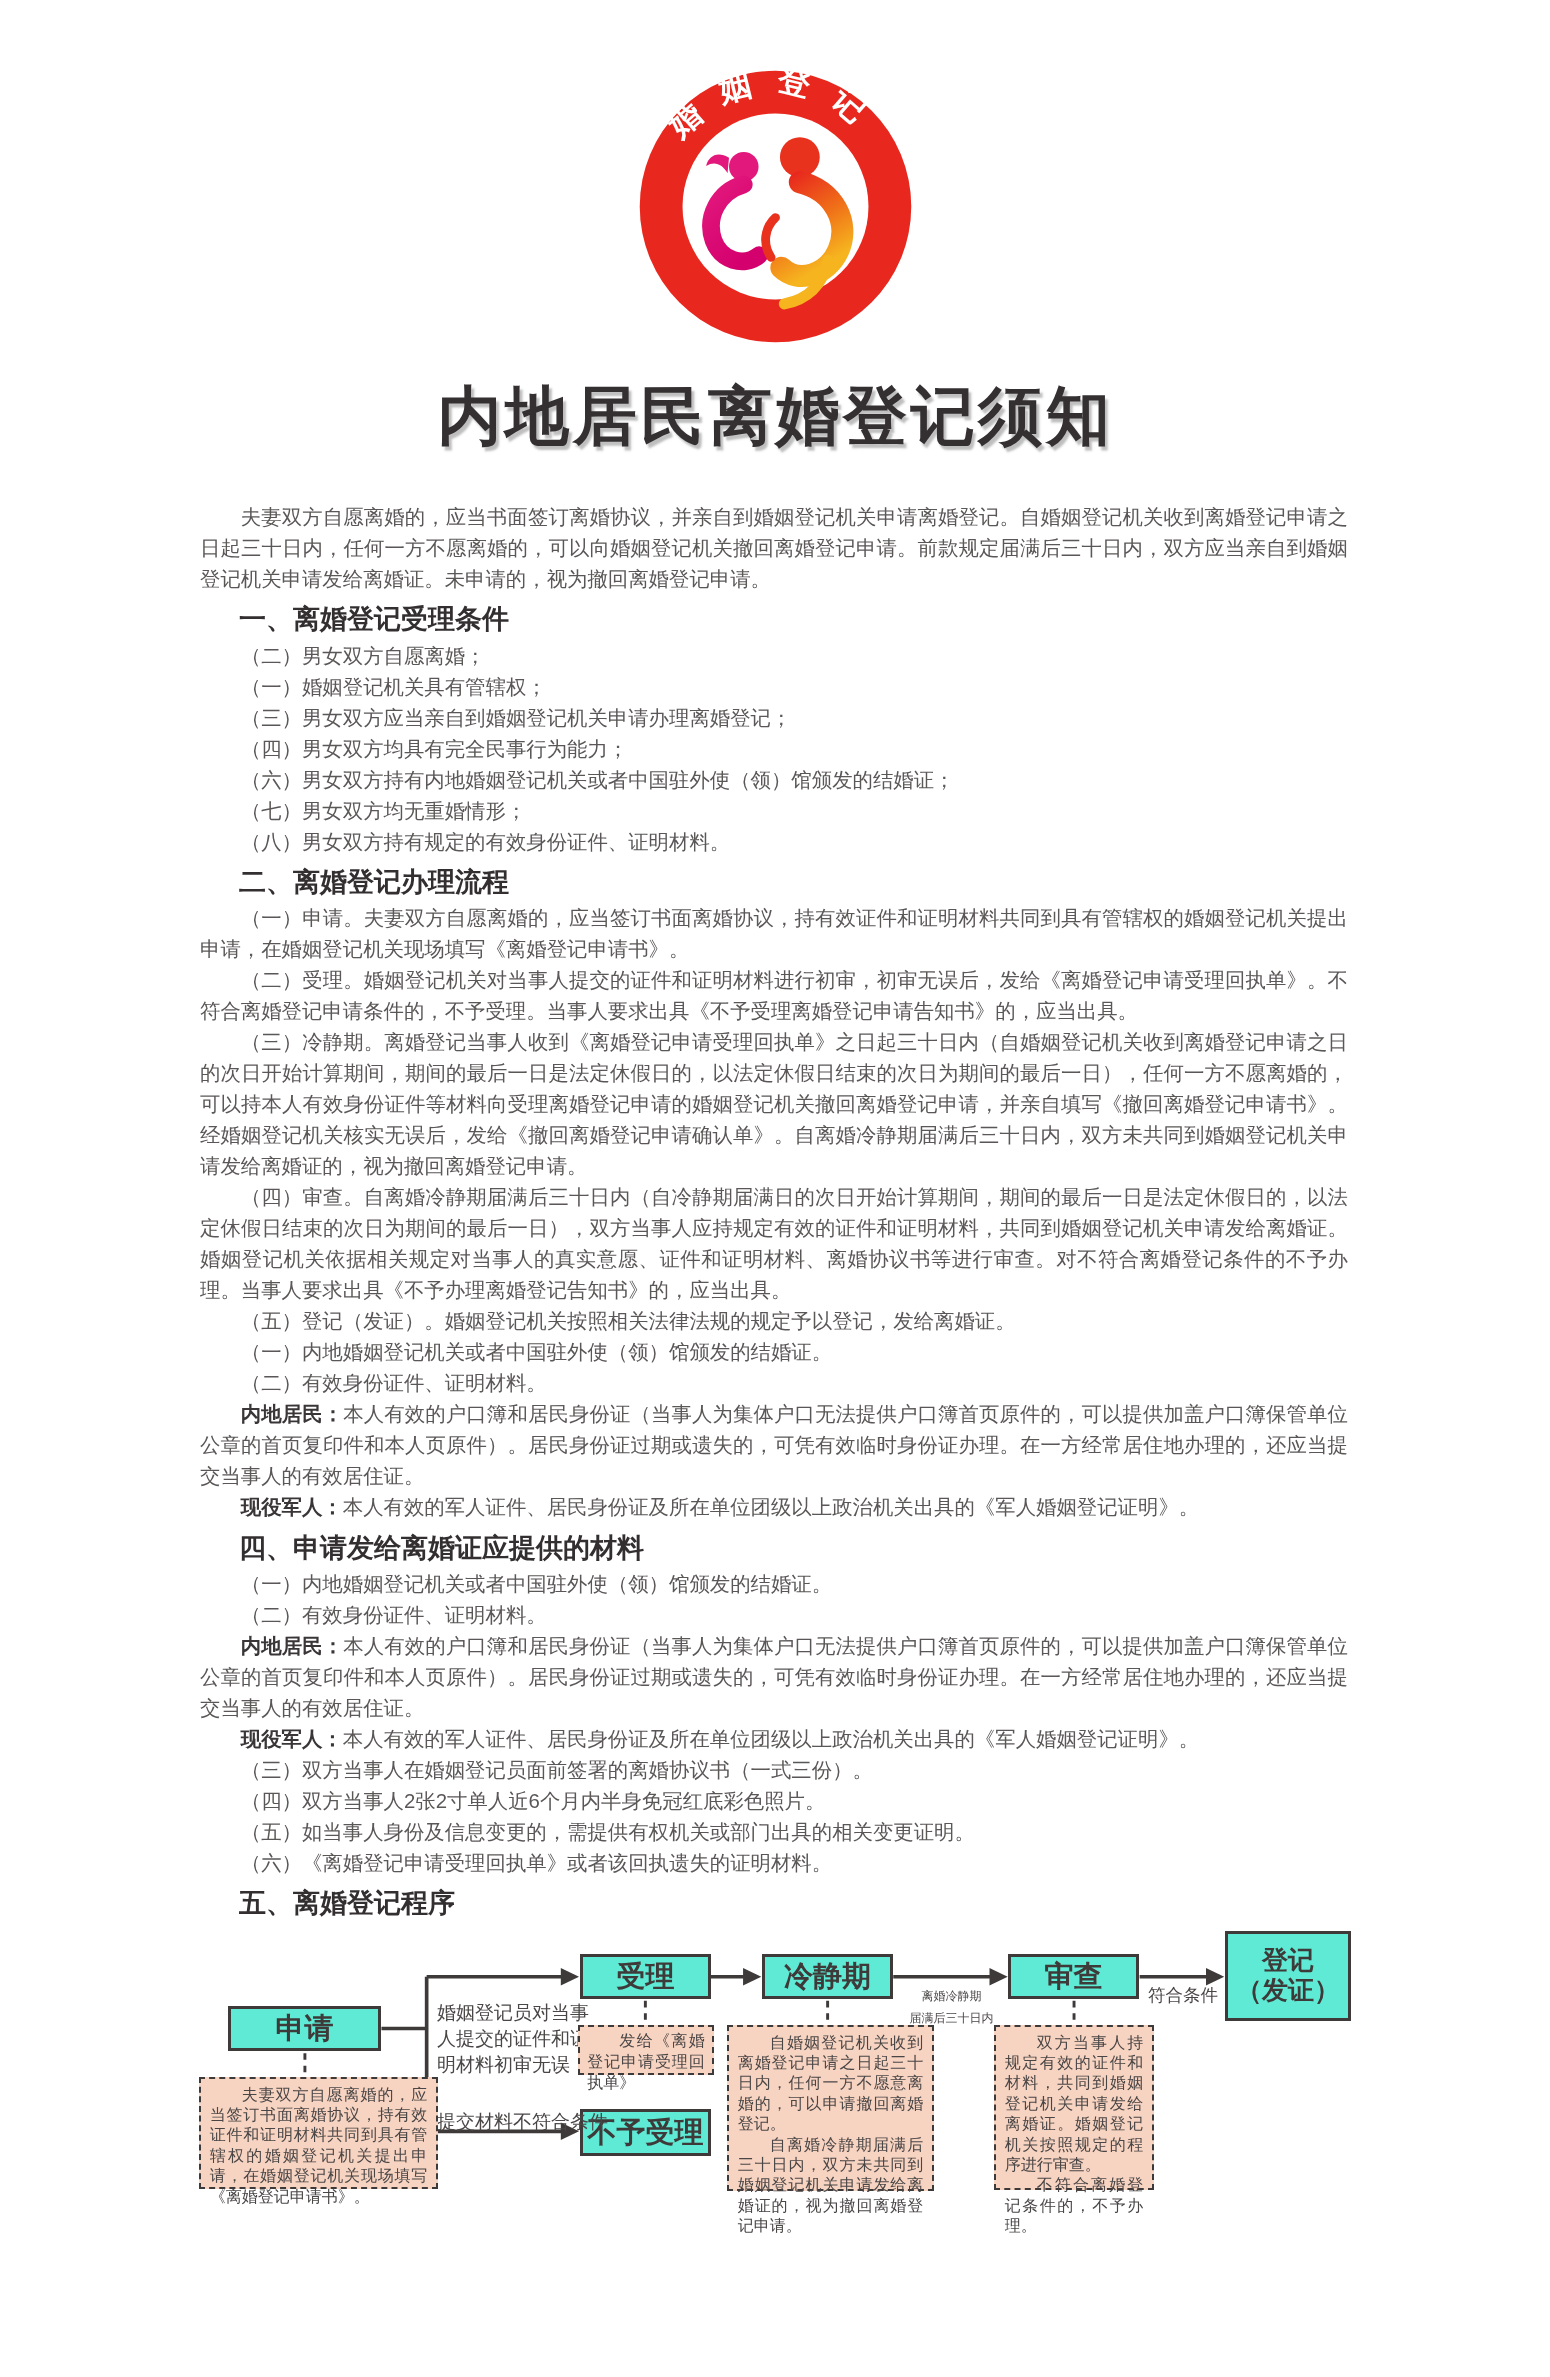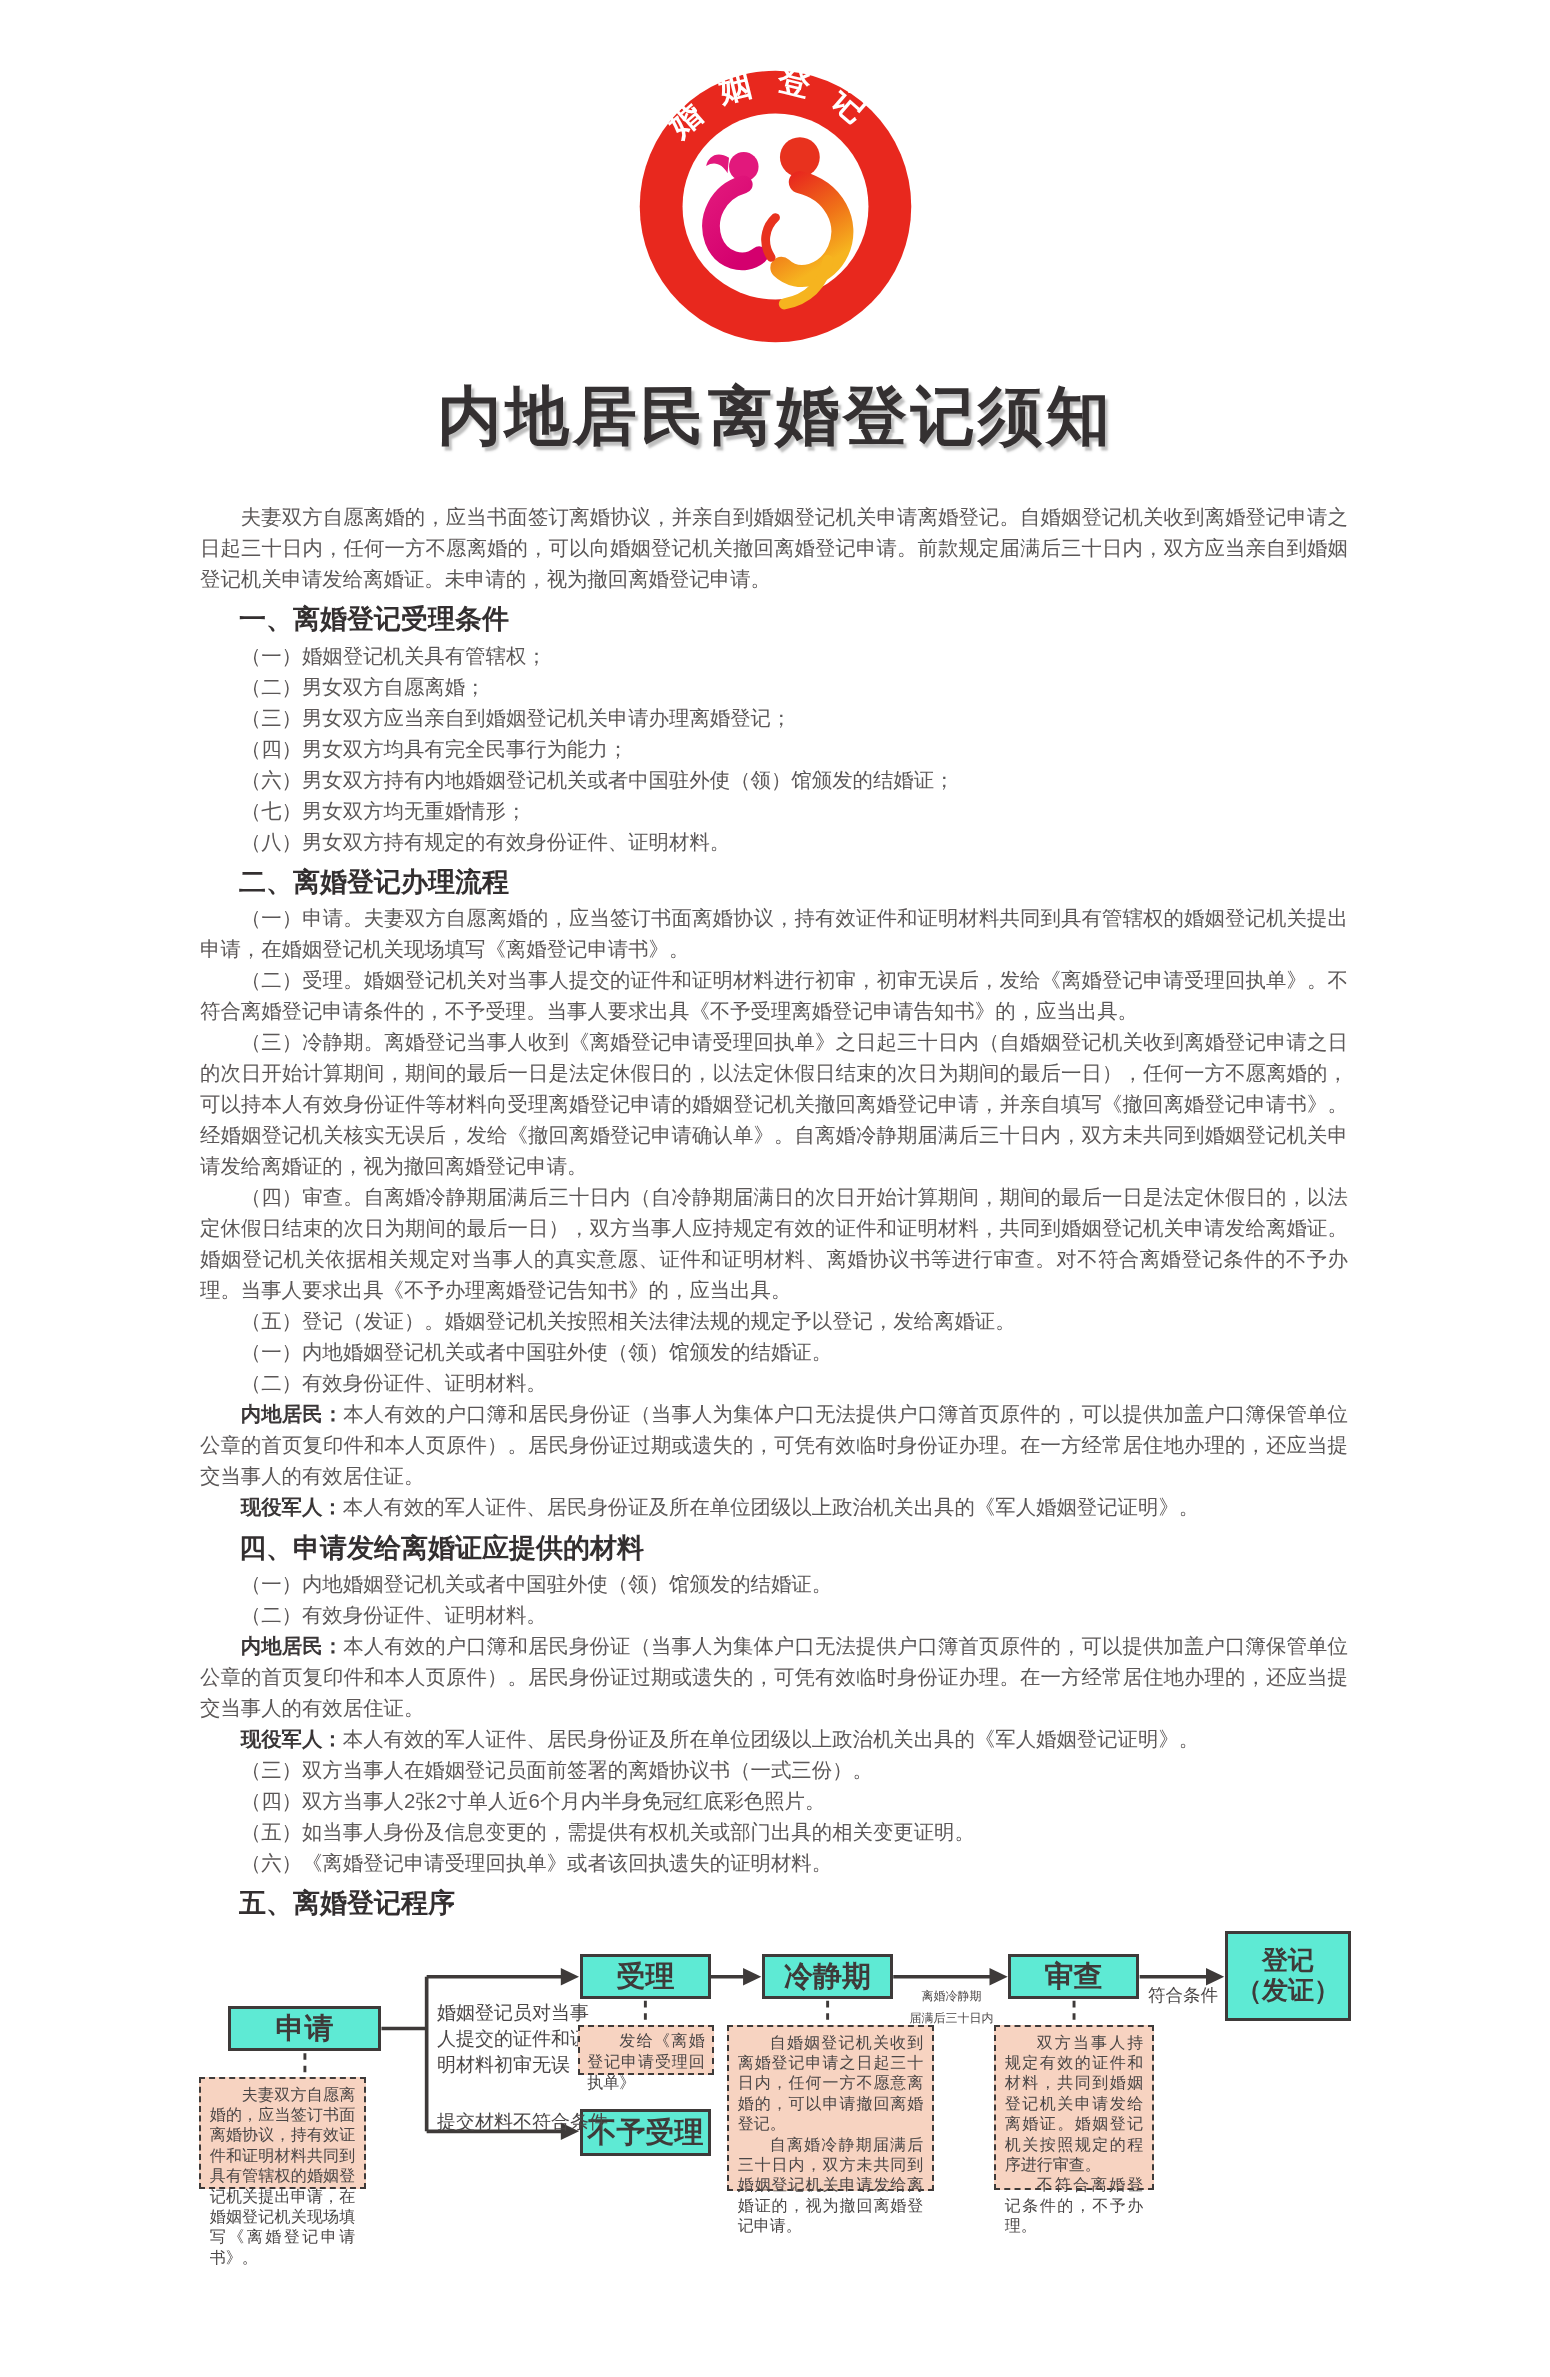--- a/index.html
+++ b/index.html
@@ -75,22 +75,22 @@
       </g>
     </svg>
   </div>
 
   <div class="main-title">内地居民离婚登记须知</div>
 
   <div class="content">
     <p class="para">夫妻双方自愿离婚的，应当书面签订离婚协议，并亲自到婚姻登记机关申请离婚登记。自婚姻登记机关收到离婚登记申请之日起三十日内，任何一方不愿离婚的，可以向婚姻登记机关撤回离婚登记申请。前款规定届满后三十日内，双方应当亲自到婚姻登记机关申请发给离婚证。未申请的，视为撤回离婚登记申请。</p>
 
     <h2 class="sec">一、离婚登记受理条件</h2>
+    <p class="para">（二）男女双方自愿离婚；</p>
     <p class="para">（一）婚姻登记机关具有管辖权；</p>
-    <p class="para">（二）男女双方自愿离婚；</p>
     <p class="para">（三）男女双方应当亲自到婚姻登记机关申请办理离婚登记；</p>
     <p class="para">（四）男女双方均具有完全民事行为能力；</p>
     <p class="para">（六）男女双方持有内地婚姻登记机关或者中国驻外使（领）馆颁发的结婚证；</p>
     <p class="para">（七）男女双方均无重婚情形；</p>
     <p class="para">（八）男女双方持有规定的有效身份证件、证明材料。</p>
 
     <h2 class="sec">二、离婚登记办理流程</h2>
     <p class="para">（一）申请。夫妻双方自愿离婚的，应当签订书面离婚协议，持有效证件和证明材料共同到具有管辖权的婚姻登记机关提出申请，在婚姻登记机关现场填写《离婚登记申请书》。</p>
     <p class="para">（二）受理。婚姻登记机关对当事人提交的证件和证明材料进行初审，初审无误后，发给《离婚登记申请受理回执单》。不符合离婚登记申请条件的，不予受理。当事人要求出具《不予受理离婚登记申请告知书》的，应当出具。</p>
     <p class="para">（三）冷静期。离婚登记当事人收到《离婚登记申请受理回执单》之日起三十日内（自婚姻登记机关收到离婚登记申请之日的次日开始计算期间，期间的最后一日是法定休假日的，以法定休假日结束的次日为期间的最后一日），任何一方不愿离婚的，可以持本人有效身份证件等材料向受理离婚登记申请的婚姻登记机关撤回离婚登记申请，并亲自填写《撤回离婚登记申请书》。经婚姻登记机关核实无误后，发给《撤回离婚登记申请确认单》。自离婚冷静期届满后三十日内，双方未共同到婚姻登记机关申请发给离婚证的，视为撤回离婚登记申请。</p>
@@ -151,21 +151,21 @@
       <div class="node big" style="left:580px; top:184px; width:131px; height:47px;">不予受理</div>
 
       <div class="fc-label" style="left:437px; top:55px; width:159px;margin-top:20px;">婚姻登记员对当事人提交的证件和证明材料初审无误</div>
       <div class="fc-label" style="left:437px; top:184px; width:197px;">提交材料不符合条件</div>
       <div class="fc-label small" style="left:891px; top:60px; width:121px;">
         <div>离婚冷静期</div>
         <div>届满后三十日内</div>
       </div>
       <div class="fc-label" style="left:1148px; top:57px; width:80px; font-size:17.5px;">符合条件</div>
 
-      <div class="note" style="left:199px; top:152px; width:167px; height:112px; line-height:20.4px;">
+      <div class="note" style="left:199px; top:152px; width:239px; height:112px; line-height:20.4px;">
         <p>夫妻双方自愿离婚的，应当签订书面离婚协议，持有效证件和证明材料共同到具有管辖权的婚姻登记机关提出申请，在婚姻登记机关现场填写《离婚登记申请书》。</p>
       </div>
       <div class="note" style="left:578px; top:100px; width:136px; height:50px; padding:3.6px 7.3px;">
         <p>发给《离婚登记申请受理回执单》</p>
       </div>
       <div class="note" style="left:727px; top:100px; width:207px; height:166px; line-height:20.4px;">
         <p>自婚姻登记机关收到离婚登记申请之日起三十日内，任何一方不愿意离婚的，可以申请撤回离婚登记。</p>
         <p>自离婚冷静期届满后三十日内，双方未共同到婚姻登记机关申请发给离婚证的，视为撤回离婚登记申请。</p>
       </div>
       <div class="note" style="left:994px; top:100px; width:160px; height:165px; line-height:20.4px;">

